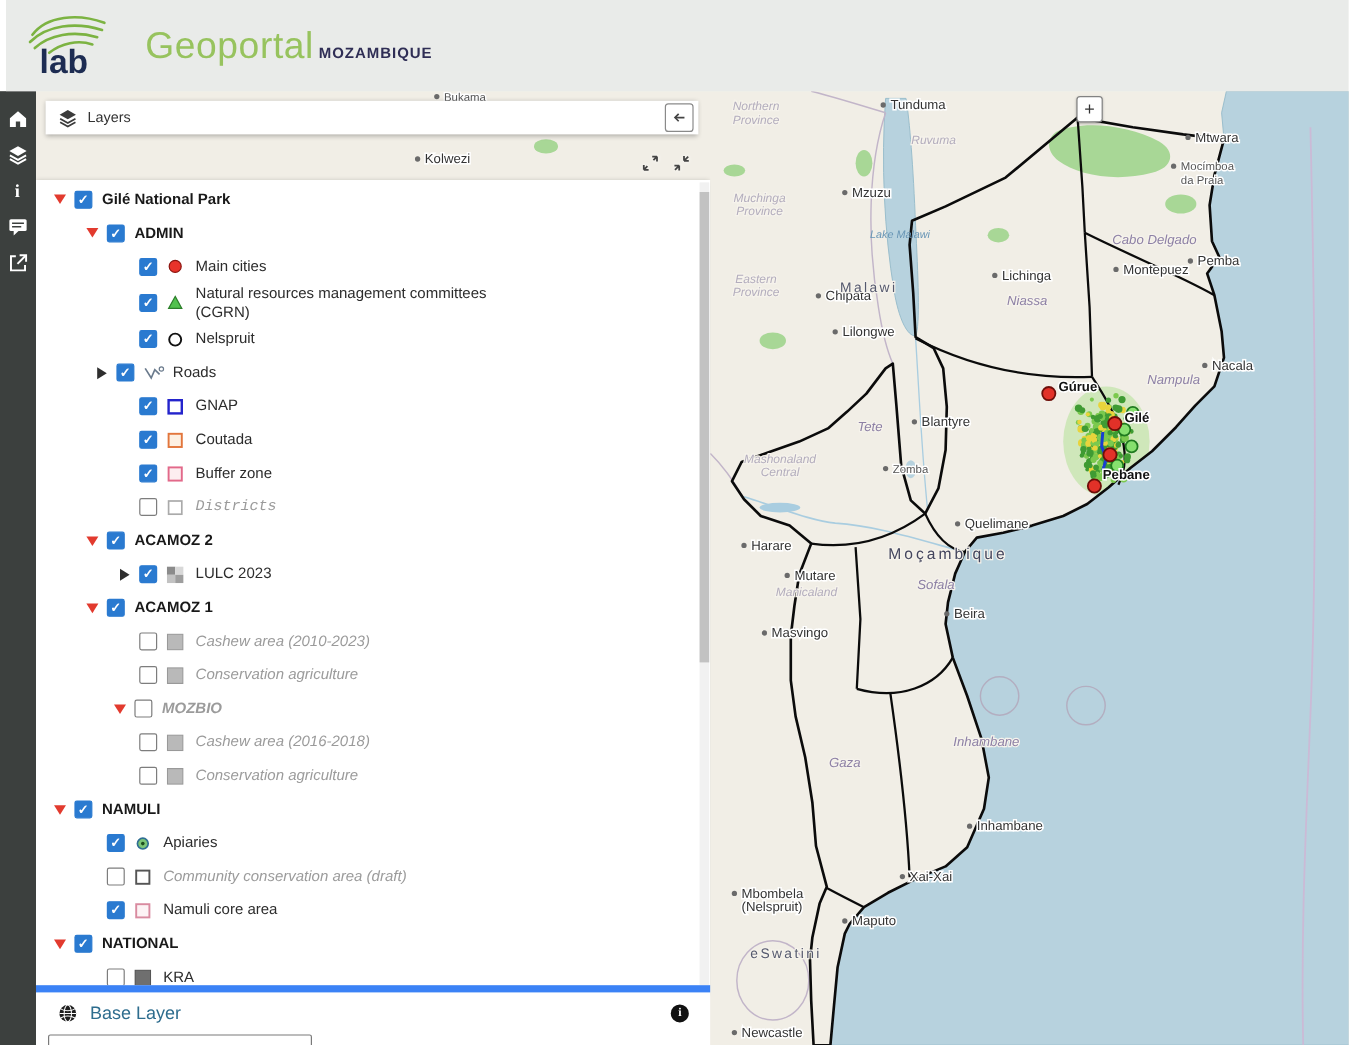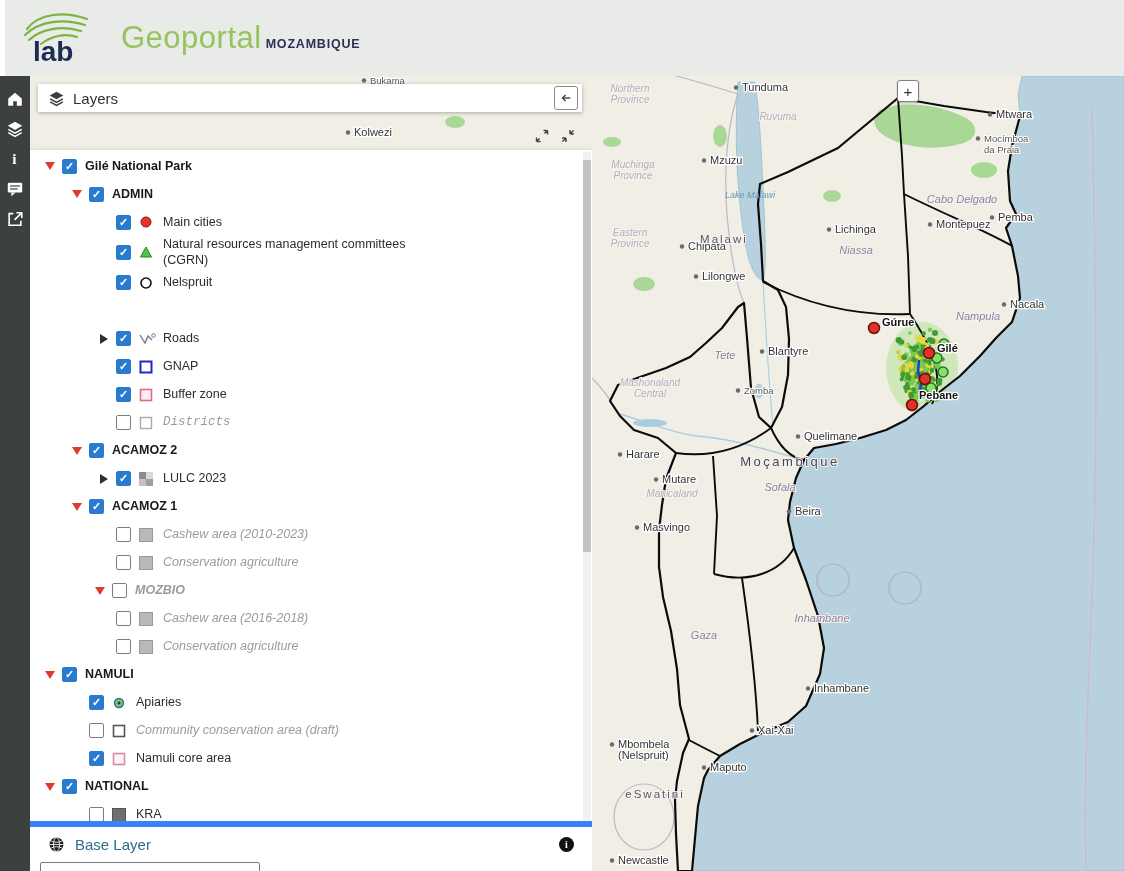--- a/index.html
+++ b/index.html
@@ -28,21 +28,21 @@
   .lbl-region{font-size:11px;font-style:italic;fill:#8d80a5;paint-order:stroke;stroke:#f6f3ec;stroke-width:2px;text-anchor:middle;}
   .lbl-foreign{font-size:10px;font-style:italic;fill:#b3adbd;paint-order:stroke;stroke:#f6f3ec;stroke-width:2px;text-anchor:middle;}
   .lbl-country{font-size:11.5px;fill:#55596e;letter-spacing:2px;paint-order:stroke;stroke:#f6f3ec;stroke-width:2px;text-anchor:middle;}
   .lbl-country-lg{font-size:13px;fill:#44465e;letter-spacing:2.5px;paint-order:stroke;stroke:#f6f3ec;stroke-width:2px;text-anchor:middle;}
   .lbl-lake{font-size:9px;font-style:italic;fill:#6795b5;text-anchor:middle;}
 
   
   .panel{position:absolute;left:30px;top:76px;width:562px;height:795px;z-index:10;overflow:hidden;pointer-events:none;}
   .panel > *{pointer-events:auto;}
   .layers-bar{position:absolute;left:8px;top:8px;right:10px;height:28px;background:#fff;box-shadow:0 1px 4px rgba(0,0,0,.3);display:flex;align-items:center;padding:0 4px 0 10px;}
-  .layers-bar .ptitle{font-size:15px;color:#333;margin-left:8px;}
+  .layers-bar .ptitle{font-size:12px;color:#333;margin-left:8px;}
   .collapse-btn{margin-left:auto;width:24px;height:24px;background:#fff;border:1px solid #8a8a8a;border-radius:3px;display:flex;align-items:center;justify-content:center;cursor:pointer;padding:0;}
   .tree-tools{position:absolute;top:52px;right:16px;display:flex;gap:10px;}
   .tree-tools span{cursor:pointer;filter:drop-shadow(0 0 2px #fff);}
 
   .tree-box{position:absolute;left:0;top:74px;right:0;height:677px;background:#fff;box-shadow:0 1px 4px rgba(0,0,0,.25);overflow:hidden;}
   .tree{position:absolute;left:0;top:2px;right:12px;}
   .tree-row{display:flex;align-items:center;min-height:28px;padding-right:4px;}
   .exp{width:16px;flex:none;display:flex;align-items:center;justify-content:center;margin-right:4px;}
   .exp i{display:block;width:0;height:0;}
   .exp.open i{border:5px solid transparent;border-bottom:0;border-top:8px solid #e23a2e;}
@@ -631,21 +631,21 @@
           <div class="tree-row" style="padding-left: 66px;">
             <span class="exp"></span>
             <span class="cb on"></span>
             <span class="licon">
               <svg width="14" height="14">
                 <circle cx="7" cy="7" r="5" fill="#fff" stroke="#111" stroke-width="1.6"></circle>
               </svg>
             </span>
             <span class="tlbl">Nelspruit</span>
           </div>
-          <div class="tree-row" style="padding-left: 66px; margin-top: 28px;">
+          <div class="tree-row" style="padding-left: 47px;">
             <span class="exp closed">
               <i></i>
             </span>
             <span class="cb on"></span>
             <span class="licon">
               <svg width="18" height="14">
                 <path d="M1 3 L6 11 L9 4 L13 8" fill="none" stroke="#6b7b8d" stroke-width="1.4"></path>
                 <circle cx="14.5" cy="3.5" r="1.8" fill="none" stroke="#6b7b8d"></circle>
               </svg>
             </span>
@@ -653,20 +653,30 @@
           </div>
           <div class="tree-row" style="padding-left: 66px;">
             <span class="exp"></span>
             <span class="cb on"></span>
             <span class="licon">
               <svg width="14" height="14">
                 <rect x="1.5" y="1.5" width="11" height="11" fill="#fff" stroke="#2424cc" stroke-width="2"></rect>
               </svg>
             </span>
             <span class="tlbl">GNAP</span>
+          </div>
+          <div class="tree-row" style="padding-left: 66px;">
+            <span class="exp"></span>
+            <span class="cb on"></span>
+            <span class="licon">
+              <svg width="14" height="14">
+                <rect x="1.5" y="1.5" width="11" height="11" fill="#fdf0e2" stroke="#e2763c" stroke-width="1.6"></rect>
+              </svg>
+            </span>
+            <span class="tlbl">Coutada</span>
           </div>
           <div class="tree-row" style="padding-left: 66px;">
             <span class="exp"></span>
             <span class="cb on"></span>
             <span class="licon">
               <svg width="14" height="14">
                 <rect x="1.5" y="1.5" width="11" height="11" fill="#fdeef0" stroke="#e2698a" stroke-width="1.6"></rect>
               </svg>
             </span>
             <span class="tlbl">Buffer zone</span>

